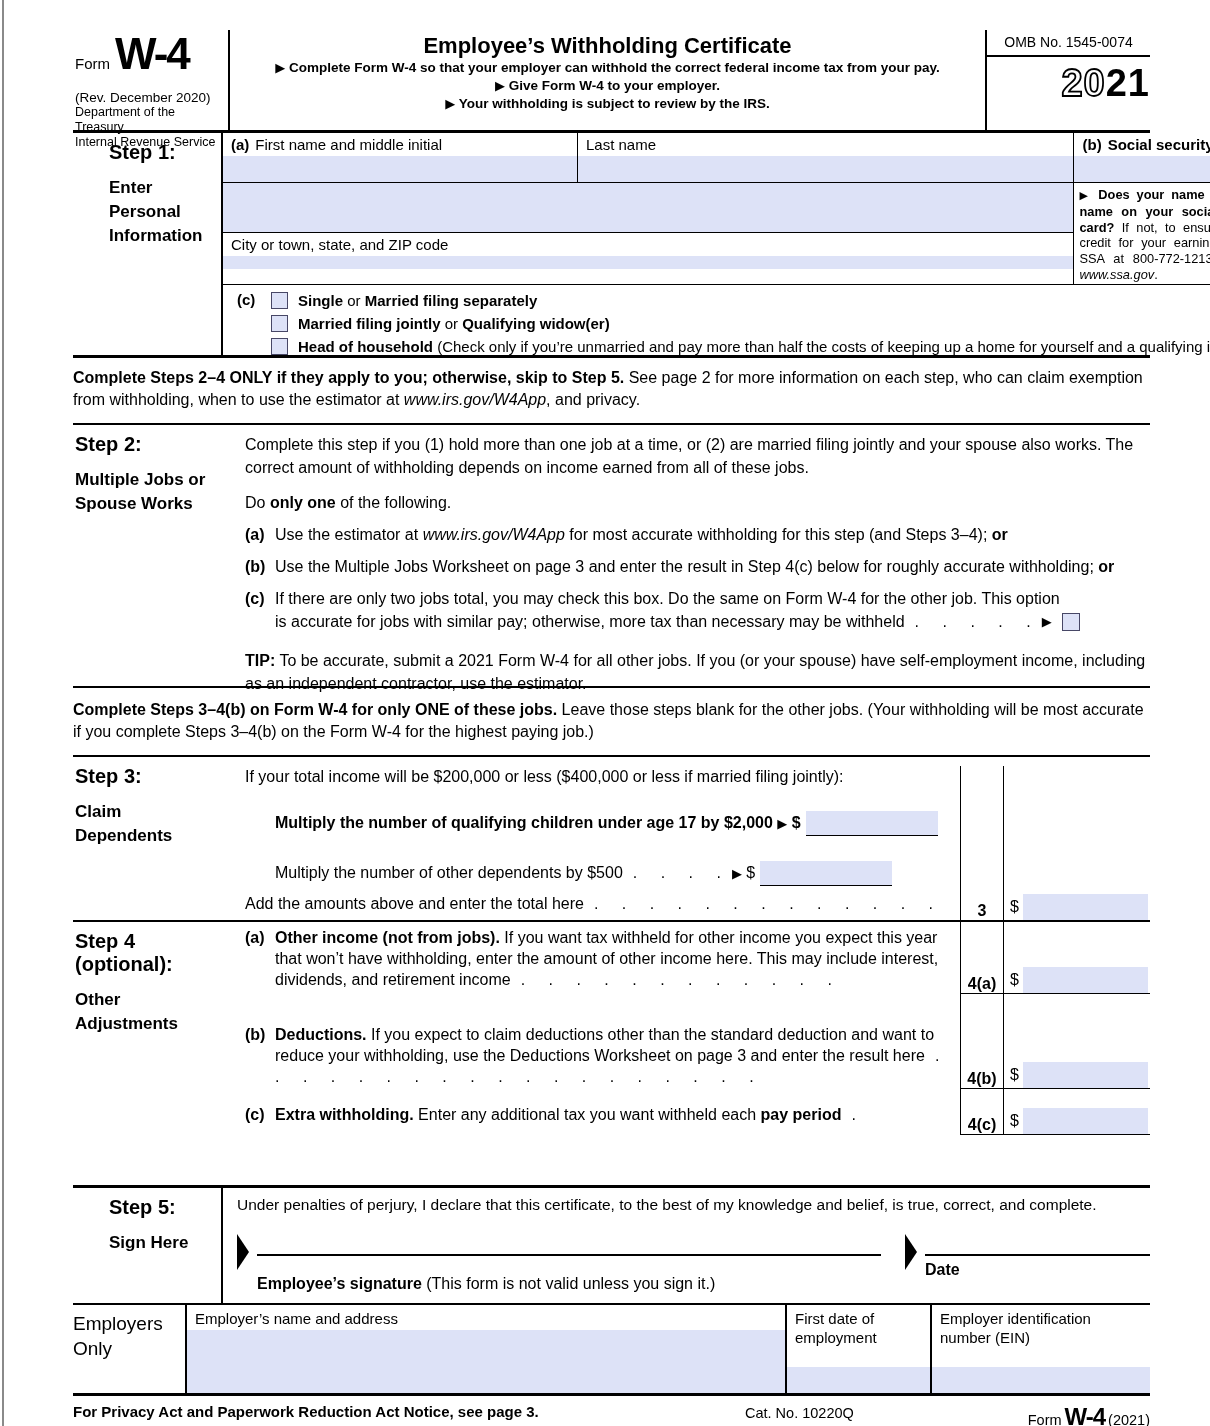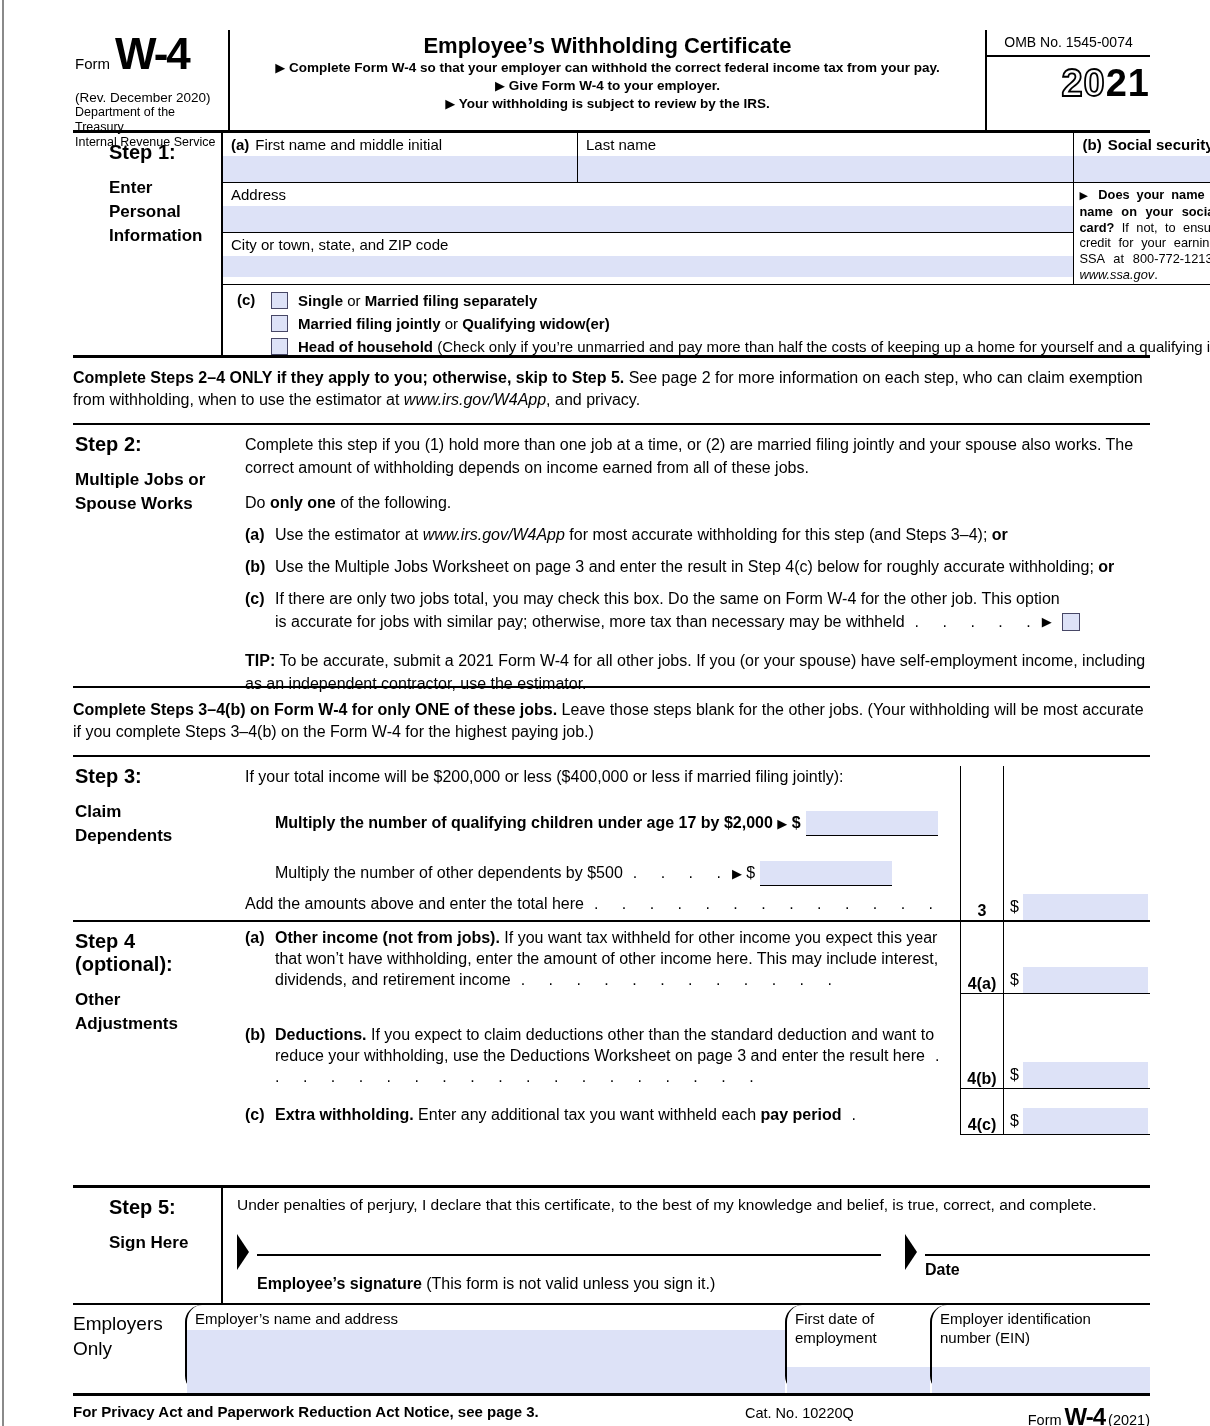--- a/index.html
+++ b/index.html
@@ -41,21 +41,21 @@
   
   .s1 { display: flex; height: 225px; border-bottom: 3px solid #000; }
   .s1-body { flex: 1; border-left: 2px solid #000; }
   .s1-top { display: flex; height: 152px; border-bottom: 1.5px solid #000; }
   .s1-main { flex: 1; display: flex; flex-direction: column; }
   .s1-row1 { display: flex; height: 50px; border-bottom: 1.5px solid #000; }
   .cell-first { width: 355px; border-right: 1.5px solid #000; display: flex; flex-direction: column; }
   .cell-last { flex: 1; display: flex; flex-direction: column; }
   .s1-row { height: 50px; display: flex; flex-direction: column; }
   .s1-row.mid { border-bottom: 1.5px solid #000; }
-  .s1-row.last { height: 44px; }
+  .s1-row.last { height: 36px; }
   .cell-label { font-size: 15px; padding: 3px 8px; white-space: nowrap; overflow: hidden; }
   .field { flex: 1; background: #dde2f7; }
   .s1-side { width: 205px; border-left: 1.5px solid #000; flex-shrink: 0; }
   .ssn-block { height: 50px; display: flex; flex-direction: column; border-bottom: 1.5px solid #000; }
   .ssa-note { font-size: 12.8px; line-height: 15.8px; padding: 4px 3px 0 5px; text-align: justify; }
   .ssa-note i { }
   .s1-c { display: flex; padding: 6px 0 0 14px; }
   .c-tag { font-weight: bold; font-size: 15px; width: 34px; }
   .c-opt { display: flex; align-items: center; margin-bottom: 5px; height: 18px; }
   .checkbox { width: 17px; height: 17px; background: #dde2f7; border: 1.6px solid #474766; flex-shrink: 0; margin-right: 10px; }
@@ -106,21 +106,21 @@
   .perjury { font-size: 15.5px; }
   .sig-row { display: flex; margin-top: 40px; }
   .tri { width: 0; height: 0; border-top: 18px solid transparent; border-bottom: 18px solid transparent; border-left: 12px solid #000; margin-top: -20px; margin-right: 8px; flex-shrink: 0; }
   .sig-line { flex: 1; border-top: 2px solid #000; padding-top: 19px; font-size: 16px; margin-right: 24px; }
   .date-col { width: 245px; display: flex; flex-shrink: 0; }
   .date-line { flex: 1; border-top: 2px solid #000; padding-top: 5px; font-size: 16px; font-weight: bold; }
 
   
   .emp { display: flex; height: 90px; border-top: 2px solid #000; }
   .emp-label { width: 112px; flex-shrink: 0; padding-top: 6px; font-size: 19px; font-weight: normal; line-height: 25px; }
-  .emp-col { border-left: 2px solid #000; display: flex; flex-direction: column; border-radius: 17px; }
+  .emp-col { border-left: 2px solid #000; display: flex; flex-direction: column; }
   .emp-col1 { flex: 1; }
   .emp-col2 { width: 145px; flex-shrink: 0; }
   .emp-col3 { width: 220px; flex-shrink: 0; }
   .emp-lbl { font-size: 15px; line-height: 19px; padding: 4px 8px 2px; }
   .emp-fill { flex: 1; background: #dde2f7; }
   .emp-fill-sm { height: 26px; background: #dde2f7; margin-top: auto; }
 
   
   .foot { position: relative; height: 33px; border-top: 3px solid #000; padding-top: 7px; display: flex; gap: 25px; }
   .foot-privacy { font-size: 15px; font-weight: bold; }
@@ -171,21 +171,20 @@
               <div class="cell-first">
                 <div class="cell-label"><span class="tag-inline">(a)</span><span>First name and middle initial</span></div>
                 <div class="field"></div>
               </div>
               <div class="cell-last">
                 <div class="cell-label">Last name</div>
                 <div class="field"></div>
               </div>
             </div>
             <div class="s1-row mid">
-              <div class="cell-label">Address</div>
               <div class="field"></div>
             </div>
             <div class="s1-row last">
               <div class="cell-label">City or town, state, and ZIP code</div>
               <div class="field"></div>
             </div>
           </div>
           <div class="s1-side">
             <div class="ssn-block">
               <div class="cell-label"><span class="tag-inline">(b)</span><b>Social security number</b></div>

